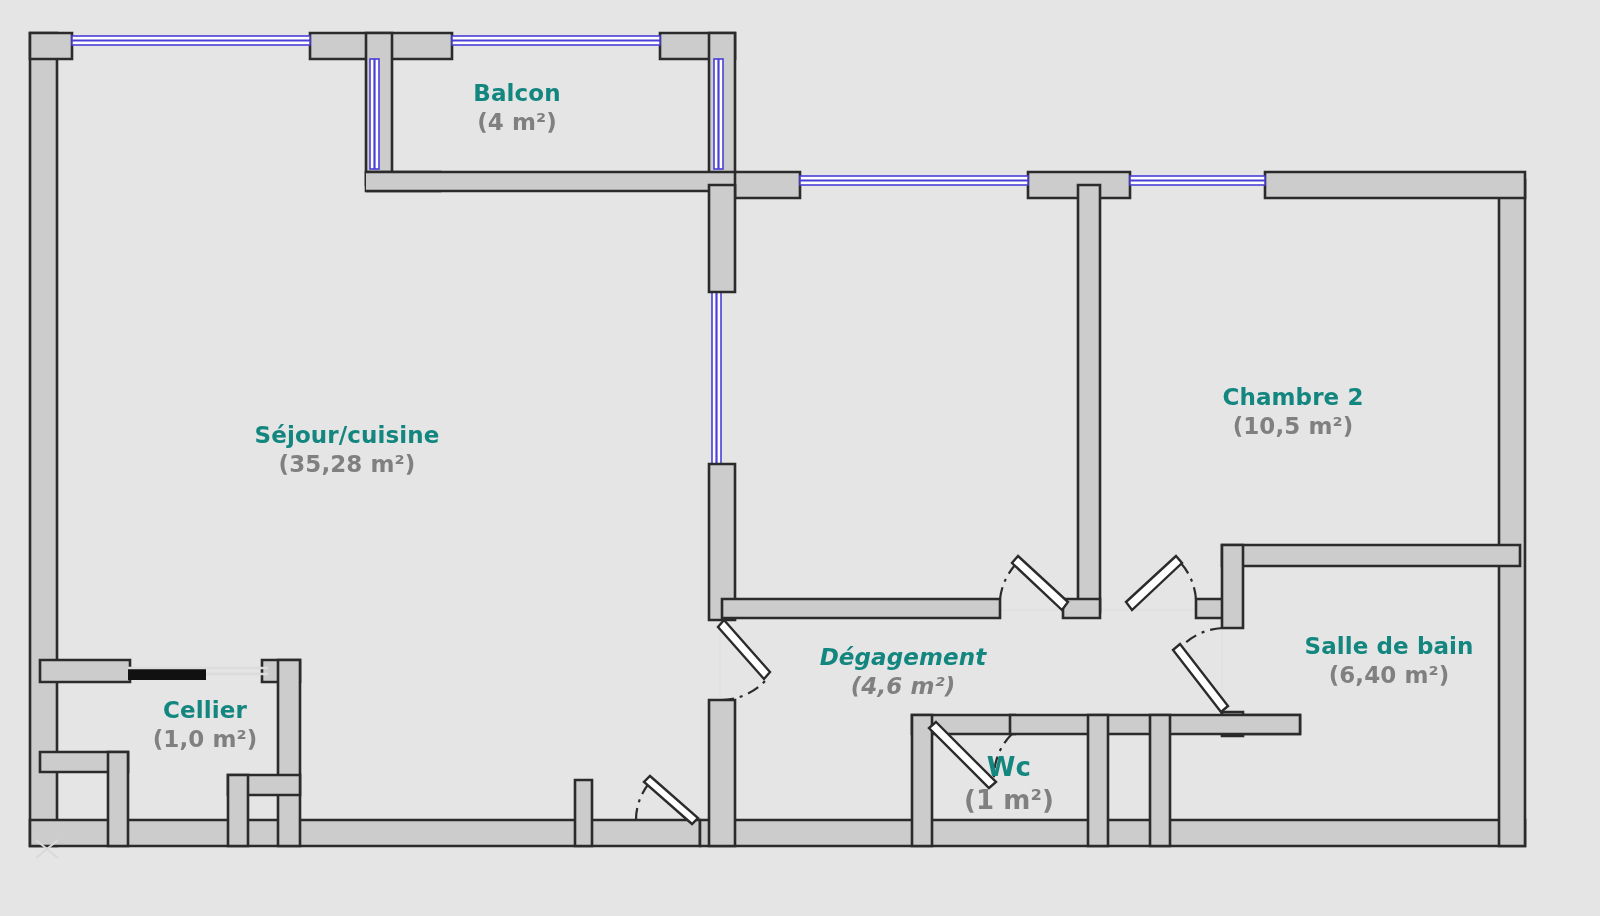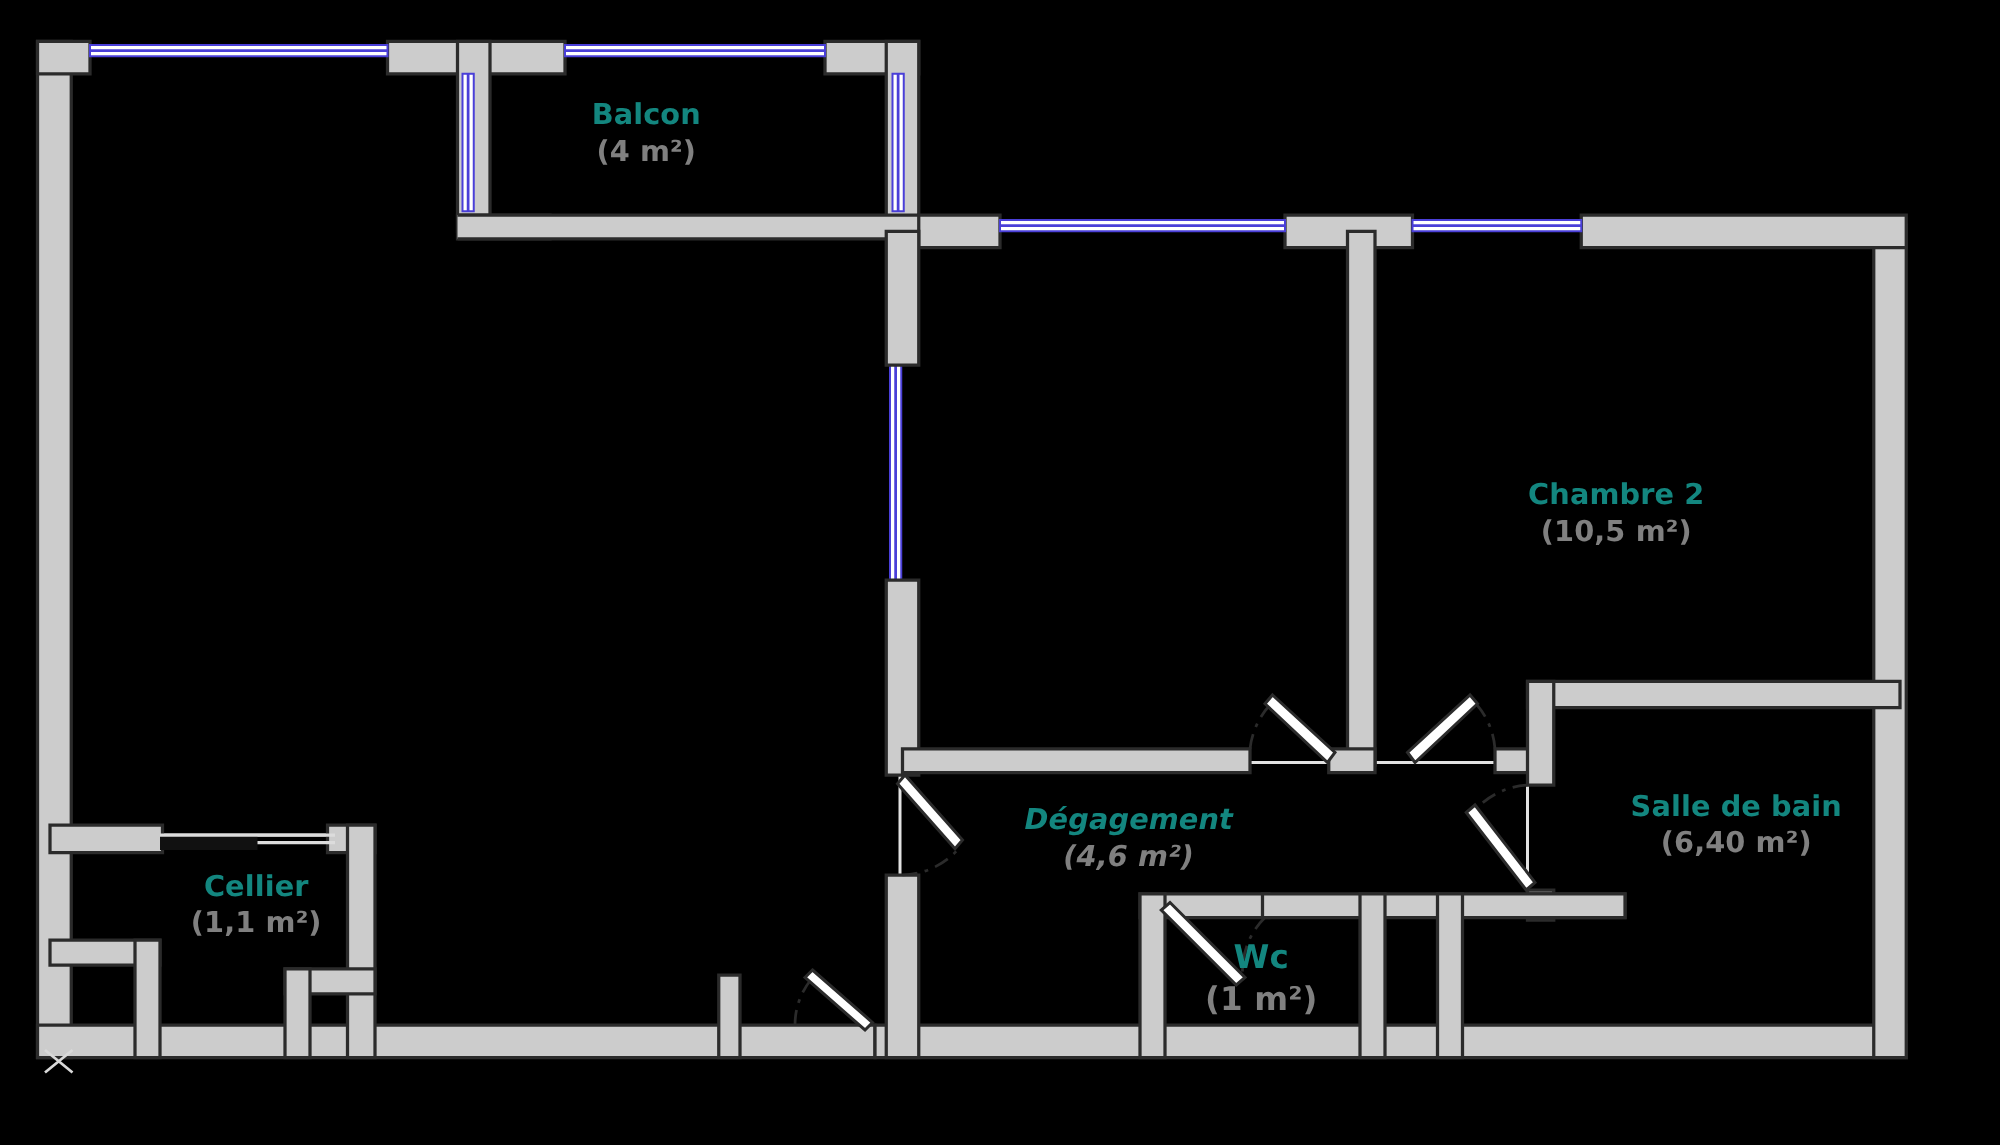--- a/index.html
+++ b/index.html
@@ -5,21 +5,21 @@
 <style>
   html,body{margin:0;padding:0;background:#ffffff;}
   body{
     font-family:"DejaVu Sans", sans-serif;
     width:1600px;height:916px;
     overflow:hidden;
   }
   #plan-root{
     position:relative;
     width:1600px;height:916px;
-    background:#000000;
+    background:#e5e5e5;
   }
   #floorplan-svg{
     position:absolute;left:0;top:0;
     width:1600px;height:916px;
     display:block;
   }
   .room-label{
     position:absolute;
     text-align:center;
     line-height:1.28;
@@ -212,40 +212,44 @@
       <path class="dimtick" d="M 36,840 L 58,858 M 36,858 L 58,840"></path>
     </g>
 
   </svg>
 
   <div class="room-label" style="left:517px;top:108px;">
     <span class="room-name">Balcon</span>
     <span class="room-area">(4 m²)</span>
   </div>
 
+  <div class="room-label" style="left:347px;top:450px;">
+    <span class="room-name">Séjour/cuisine</span>
+    <span class="room-area">(35,28 m²)</span>
+  </div>
 
 
   <div class="room-label" style="left:1293px;top:412px;">
     <span class="room-name">Chambre 2</span>
     <span class="room-area">(10,5 m²)</span>
   </div>
 
   <div class="room-label" style="left:903px;top:672px;font-style:italic;">
     <span class="room-name">Dégagement</span>
     <span class="room-area">(4,6 m²)</span>
   </div>
 
   <div class="room-label" style="left:1389px;top:661px;">
     <span class="room-name">Salle de bain</span>
     <span class="room-area">(6,40 m²)</span>
   </div>
 
   <div class="room-label" style="left:205px;top:725px;">
     <span class="room-name">Cellier</span>
-    <span class="room-area">(1,1 m²)</span>
+    <span class="room-area">(1,0 m²)</span>
   </div>
 
   <div class="room-label lbl-small" style="left:1009px;top:784px;">
     <span class="room-name">Wc</span>
     <span class="room-area">(1 m²)</span>
   </div>
 
 </div>
 
 </body></html>

